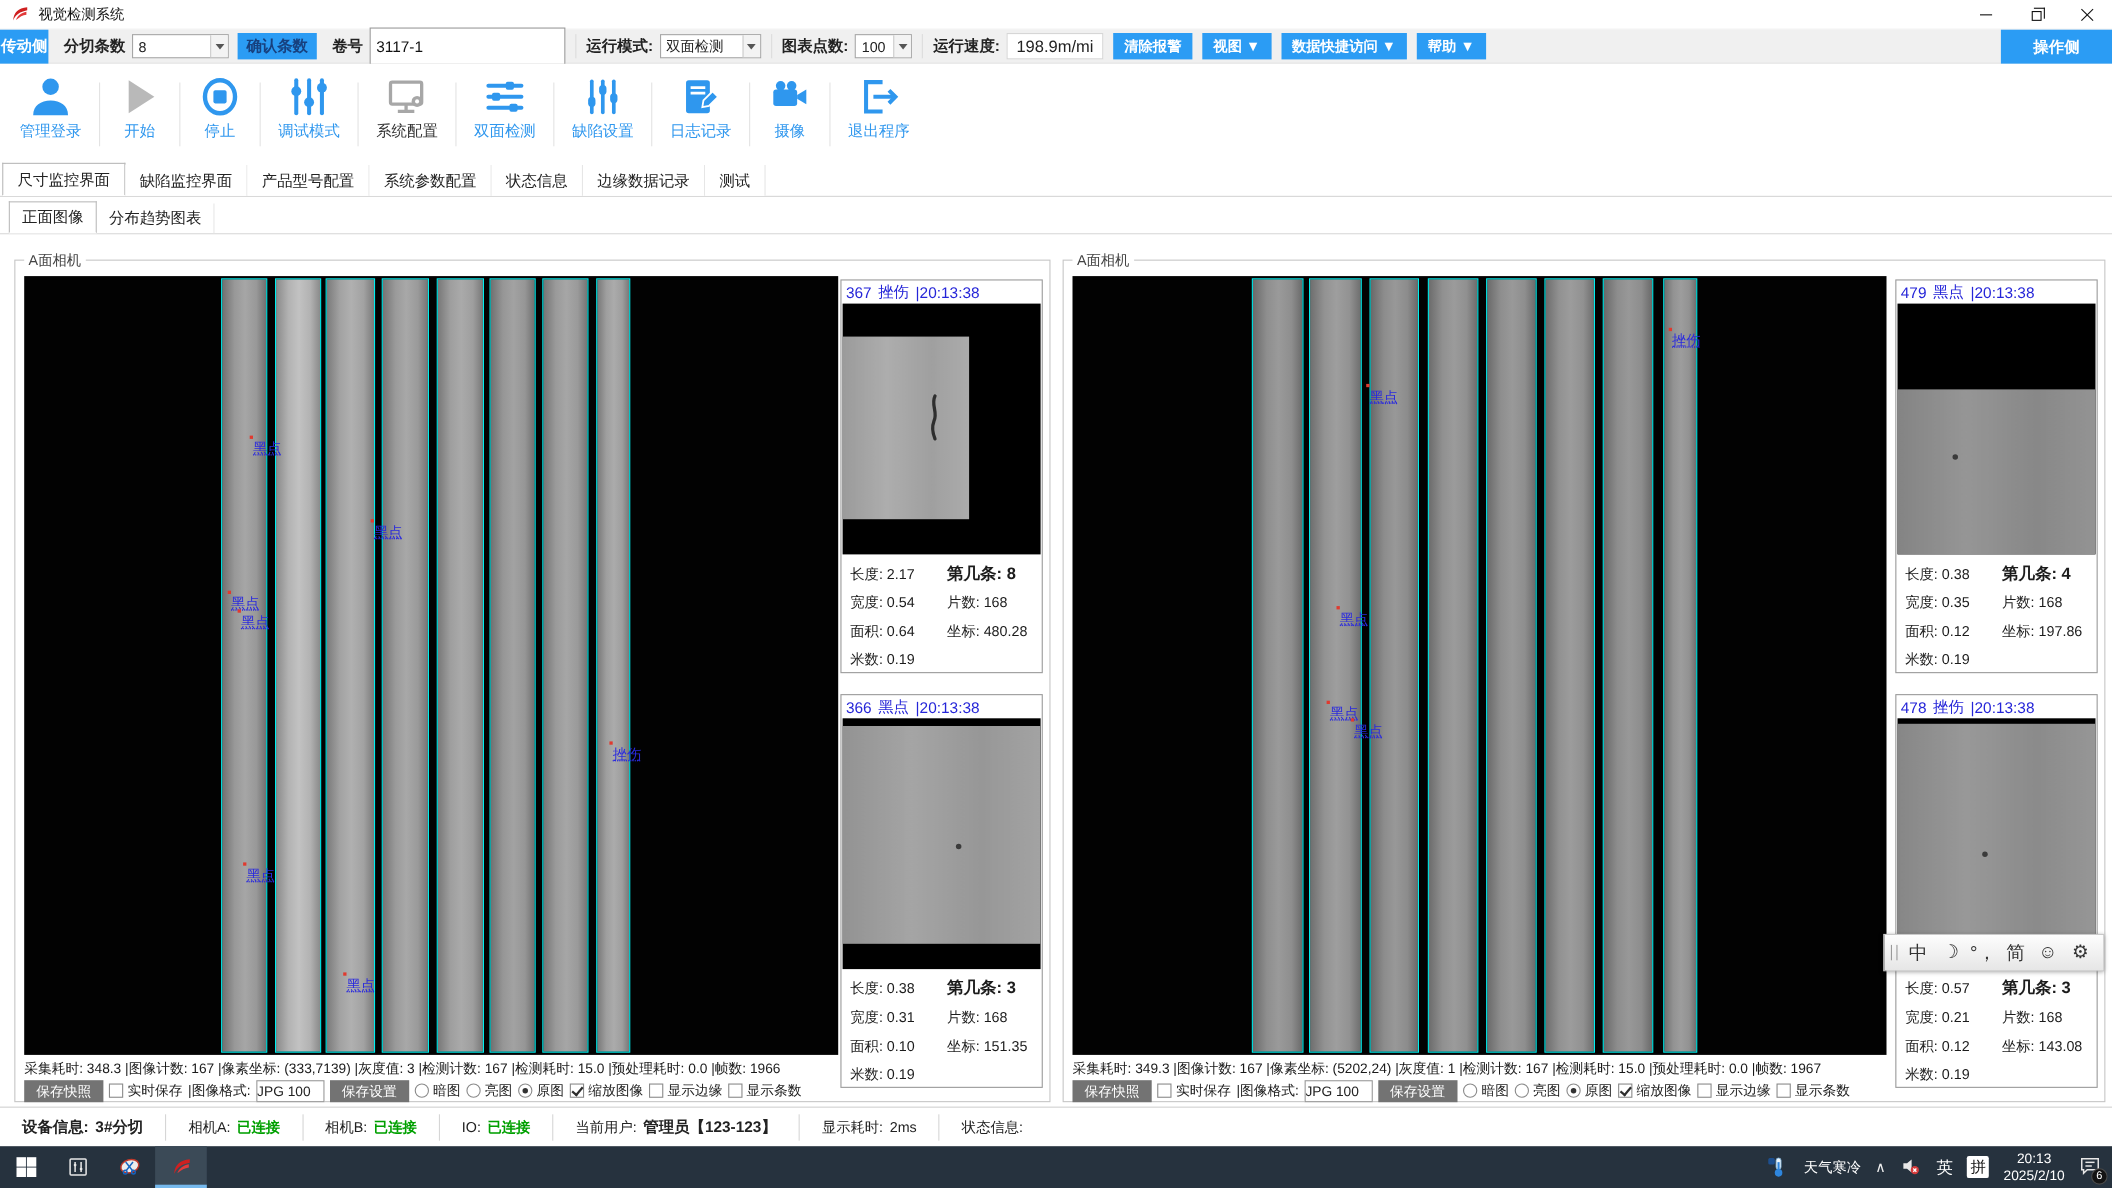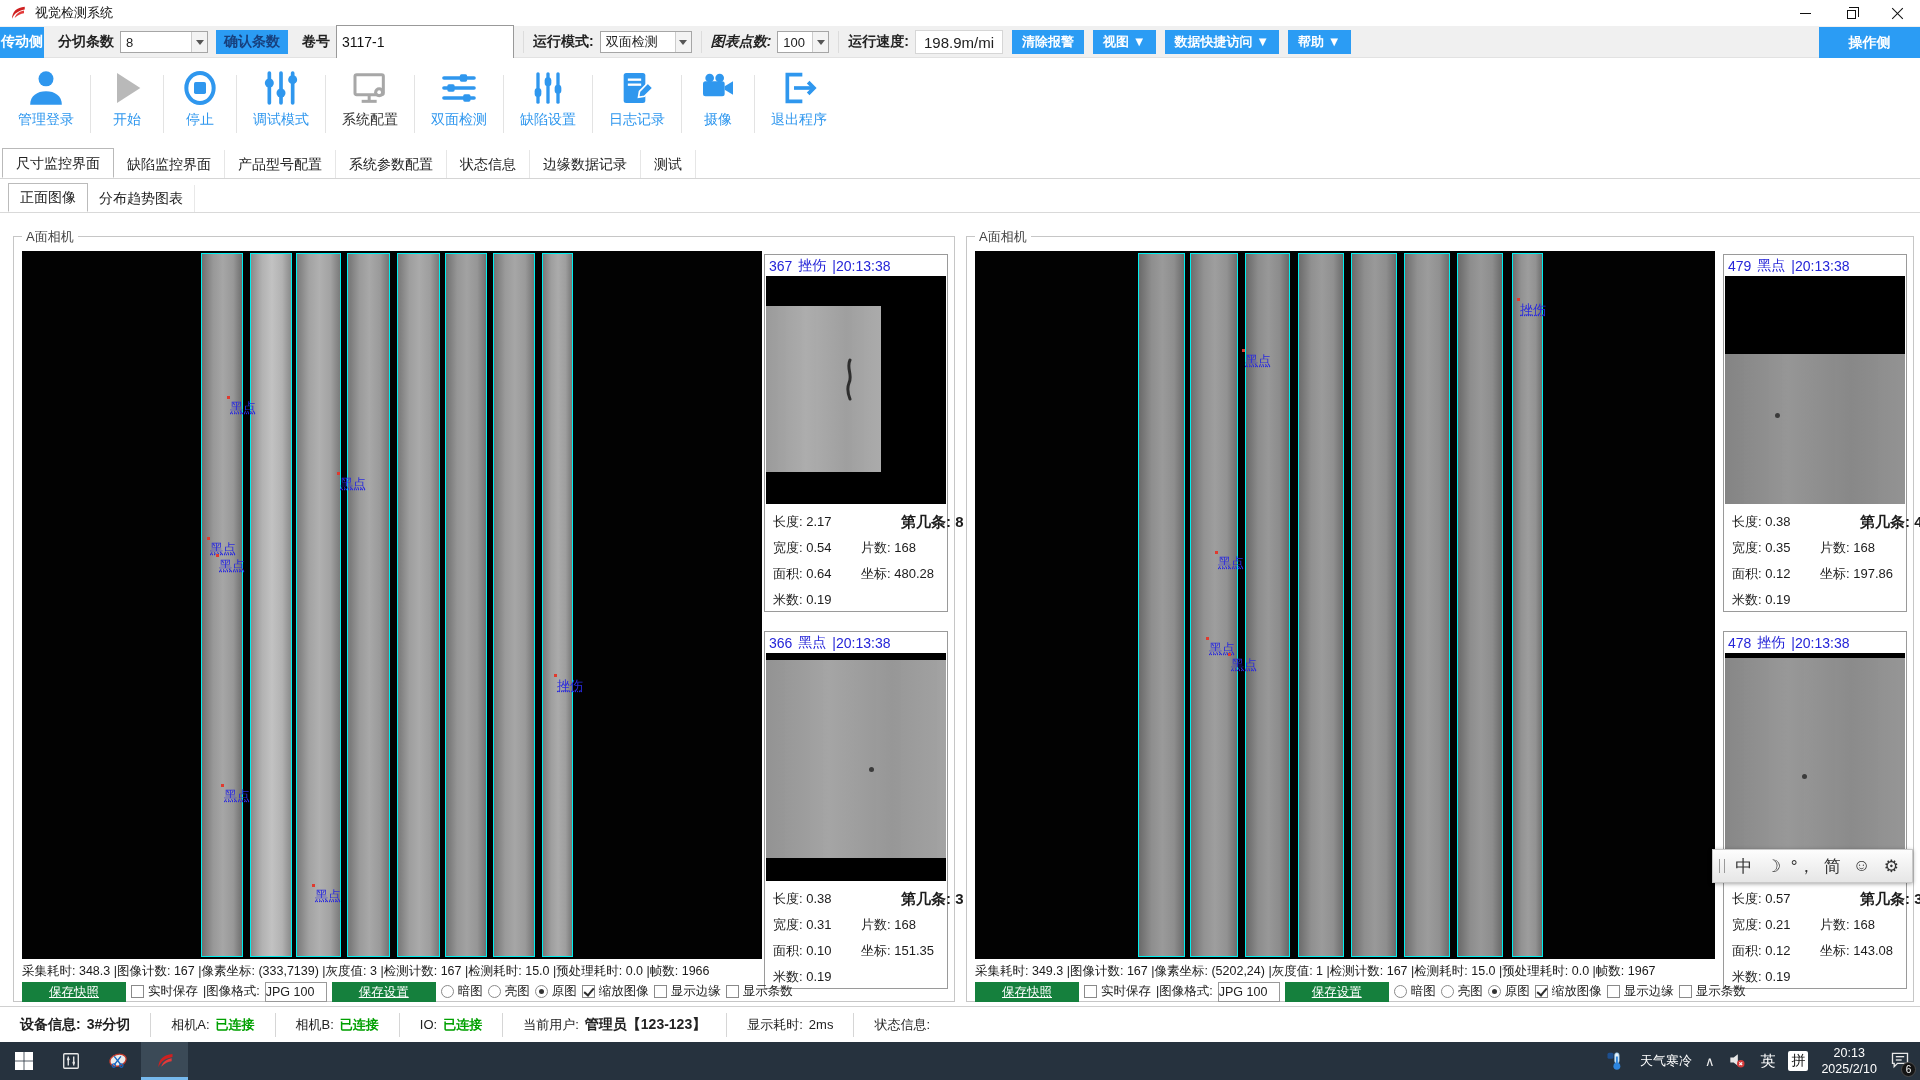--- a/index.html
+++ b/index.html
@@ -75,27 +75,27 @@
   .defcol { position:absolute; right:6px; top:14px; width:184px; bottom:4px; background:#fff; }
   .defcard { position:absolute; left:0; width:184px; height:358px; border:1px solid #9a9a9a; background:#fff; }
   .defhead { height:21px; display:flex; align-items:center; gap:6px; padding:0 4px;
     color:#2525d8; font-size:14px; white-space:nowrap; overflow:hidden; }
   .defsnap { position:relative; height:228px; margin:0 1px; background:#000; overflow:hidden; }
   .snap-patch { position:absolute; }
   .snap-dot { position:absolute; width:5px; height:5px; border-radius:50%; background:#3b3b3b; }
   .snap-scratch { position:absolute; }
   .defstats { display:grid; grid-template-columns:88px auto; padding:5px 4px 0 8px; }
   .defstats .cell { font-size:13px; line-height:26px; color:#1c1c1c; white-space:nowrap; }
-  .defstats .cell.big { font-size:15px; font-weight:bold;margin-left:40px; }
+  .defstats .cell.big { font-size:15px; font-weight:bold; }
 
   .pstats { position:absolute; left:8px; top:726px; width:740px; height:17px; font-size:12.5px;
     color:#1a1a1a; white-space:nowrap; overflow:hidden; }
   .pctrl { position:absolute; left:8px; top:744px; width:740px; height:21px; display:flex;
     align-items:center; font-size:12.5px; gap:5px; white-space:nowrap; }
-  .smallbtn { background:#15803d; color:#fff; font-size:12.5px; height:20px; line-height:20px; padding:0 27px;text-decoration:underline; }
+  .smallbtn { background:#737373; color:#fff; font-size:12.5px; height:20px; line-height:20px; padding:0 11px; }
   .ctl-check { display:inline-flex; align-items:center; gap:4px; }
   .cbox { width:13px; height:13px; border:1px solid #8a8a8a; background:#fff; display:inline-block; position:relative; }
   .cbox.checked::after { content:""; position:absolute; left:3px; top:0; width:4px; height:8px;
     border-right:2px solid #2d2d2d; border-bottom:2px solid #2d2d2d; transform:rotate(40deg); }
   .rbox { width:13px; height:13px; border:1px solid #8a8a8a; border-radius:50%; background:#fff; display:inline-block; position:relative; }
   .rbox.checked::after { content:""; position:absolute; left:3px; top:3px; width:5px; height:5px; border-radius:50%; background:#333; }
   .miniselect { height:20px; width:62px; border:1px solid #999; background:#fff; display:flex;
     align-items:center; justify-content:space-between; padding:0 0;gap:28px; }
   .ctl-label { color:#1a1a1a; }
 
@@ -173,21 +173,21 @@
   <input class="textbox" style="width: 178px;" value="3117-1">
   <span class="vsep"></span>
   <span class="tlabel" style="margin-left:0;">运行模式:</span>
   <div class="combo" style="width:92px;">
     <span class="cval">双面检测</span>
     <span class="combo-btn">
         <span class="tri-down"></span>
       </span>
   </div>
   <span class="vsep"></span>
-  <span class="tlabel" style="margin-left:0;font-style:italic;">图表点数:</span>
+  <span class="tlabel" style="margin-left:0;">图表点数:</span>
   <div class="combo" style="width:52px;">
     <span class="cval">100</span>
     <span class="combo-btn">
         <span class="tri-down"></span>
       </span>
   </div>
   <span class="vsep"></span>
   <span class="tlabel" style="margin-left:0;">运行速度:</span>
   <div class="speedbox">198.9m/mi</div>
   <div class="bluebtn menu-btn">清除报警</div>

